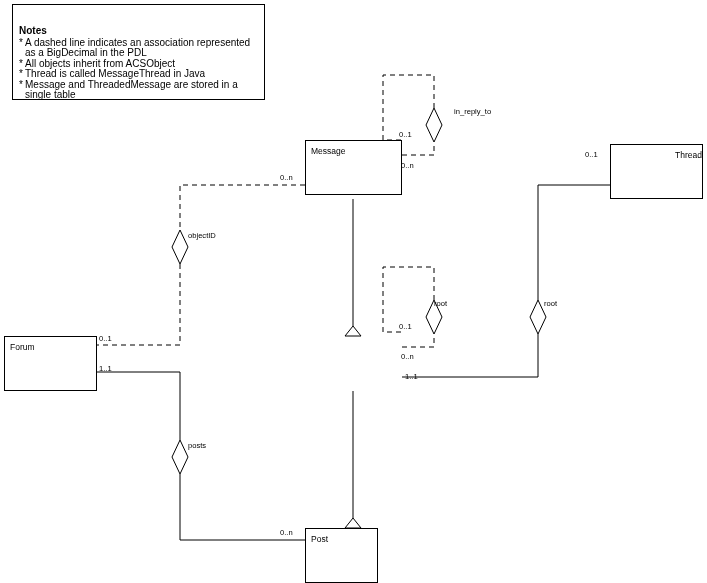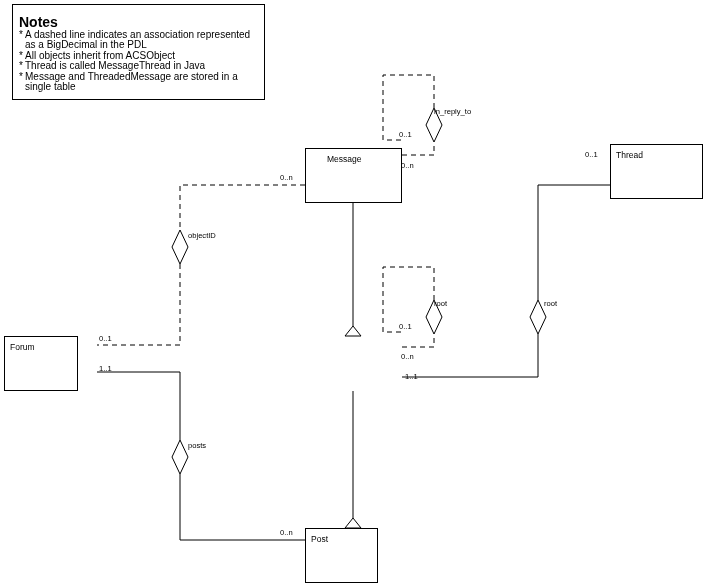--- a/index.html
+++ b/index.html
@@ -36,24 +36,24 @@
     white-space: nowrap;
   }
   .notes-box {
     position: absolute;
     border: 1px solid #000000;
     background: #ffffff;
     box-sizing: border-box;
     padding: 4px 6px 4px 6px;
   }
   .notes-title {
-    font-size: 14px;
+    font-size: 10px;
     font-weight: bold;
     color: #000000;
-    margin: 8px 0 2px 0;
+    margin: 16px 0 2px 0;
     line-height: 11px;
   }
   .notes-list {
     margin: 0;
     padding: 0;
     list-style: none;
   }
   .notes-list li {
     font-size: 10px;
     color: #000000;
@@ -138,38 +138,38 @@
       <li>
         <span class="bullet">*</span><span>Thread is called MessageThread in Java</span>
       </li>
       <li>
         <span class="bullet">*</span><span>Message and ThreadedMessage are stored in a</span>
         <br><span class="cont">single table</span>
       </li>
     </ul>
   </div>
 
-  <div class="uml-class" style="left:305px; top:148px; width:97px; height:55px;padding-left:16px;">
+  <div class="uml-class" style="left:305px; top:140px; width:97px; height:55px;">
     <div class="cls-name">Message</div>
   </div>
 
-  <div class="uml-class" style="left:610px; top:144px; width:93px; height:55px;">
+  <div class="uml-class" style="left:610px; top:144px; width:93px; height:55px;text-align:right;">
     <div class="cls-name">Thread</div>
   </div>
 
-  <div class="uml-class" style="left:4px; top:336px; width:74px; height:55px;">
+  <div class="uml-class" style="left:4px; top:336px; width:93px; height:55px;">
     <div class="cls-name">Forum</div>
   </div>
 
 
   <div class="uml-class" style="left:305px; top:528px; width:73px; height:55px;">
     <div class="cls-name">Post</div>
   </div>
 
-  <div class="edge-label" style="left:434px; top:107px;">in_reply_to</div>
+  <div class="edge-label" style="left:434px; top:107px;padding-left:20px;">in_reply_to</div>
   <div class="edge-label" style="left:188px; top:231px;">objectID</div>
   <div class="edge-label" style="left:434px; top:299px;">root</div>
   <div class="edge-label" style="left:544px; top:299px;">root</div>
   <div class="edge-label" style="left:188px; top:441px;">posts</div>
 
   <div class="edge-label" style="left:399px; top:130px;">0..1</div>
   <div class="edge-label" style="left:401px; top:161px;">0..n</div>
   <div class="edge-label" style="left:280px; top:173px;">0..n</div>
   <div class="edge-label" style="left:585px; top:150px;">0..1</div>
   <div class="edge-label" style="left:399px; top:322px;">0..1</div>

